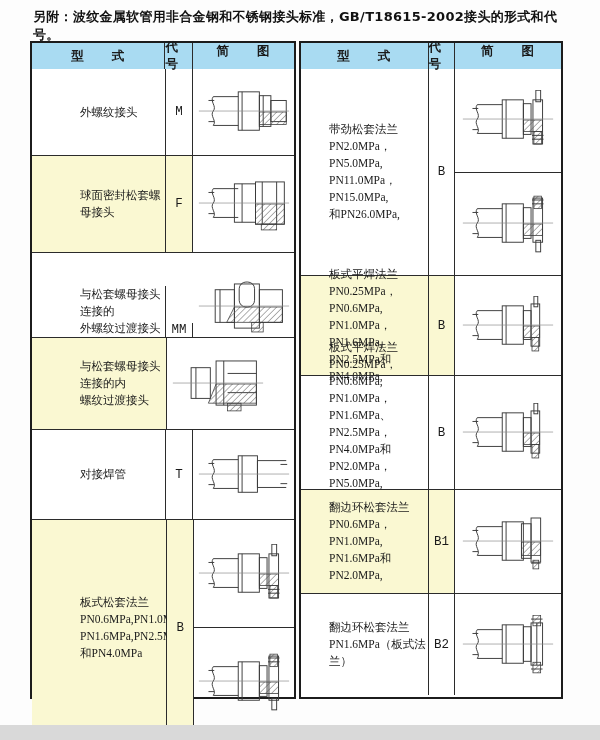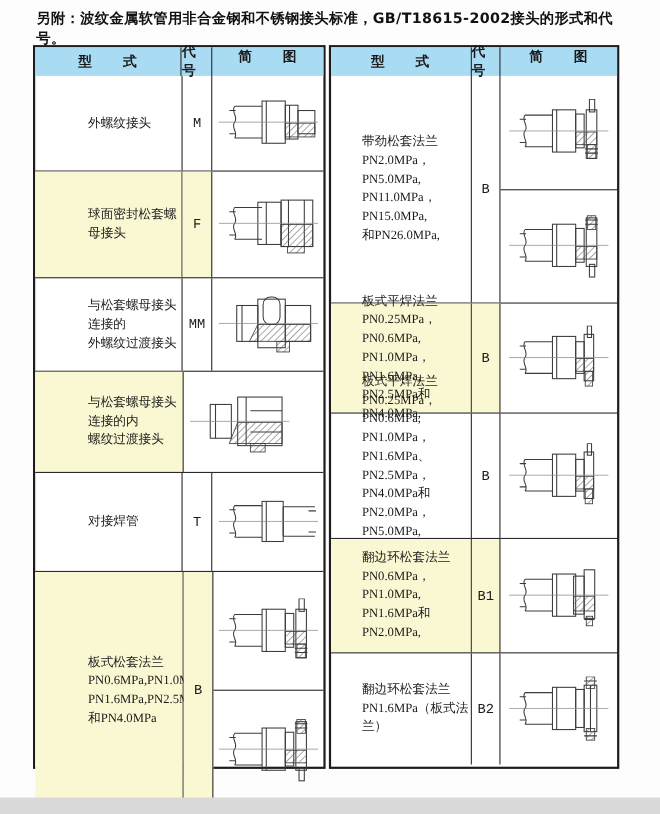--- a/index.html
+++ b/index.html
@@ -104,21 +104,21 @@
                 <line x1="48" y1="10" x2="48" y2="50" stroke="#3b3b3b" stroke-width="1"></line>
                 <rect x="62" y="8" width="30" height="44" fill="none" stroke="#3b3b3b" stroke-width="1"></rect>
                 <line x1="69" y1="8" x2="69" y2="52" stroke="#3b3b3b"></line>
                 <line x1="84" y1="8" x2="84" y2="52" stroke="#3b3b3b"></line>
                 <rect x="62" y="31" width="30" height="21" fill="url(#h2)" stroke="#3b3b3b" stroke-width="0.8"></rect>
                 <rect x="68" y="52" width="16" height="6" fill="url(#h2)" stroke="#3b3b3b" stroke-width="0.8"></rect>
                 <line x1="3" y1="30" x2="97" y2="30" stroke="#8a8a8a" stroke-width="0.7"></line>
               </svg>
             </div>
           </div>
-        </div><div class="trow" style="height: 85px;">
+        </div><div class="trow" style="height: 85px; align-items: flex-end;">
           <div class="cell c-type">与松套螺母接头连接的
 外螺纹过渡接头</div>
           <div class="cell c-code">MM</div>
           <div class="cell c-diag">
             <div class="sub">
               <svg viewBox="0 0 100 62" width="96" height="60">
                 <defs>
                   <pattern id="h3" width="4.5" height="4.5" patternUnits="userSpaceOnUse" patternTransform="rotate(45)">
                     <line x1="0" y1="0" x2="0" y2="4.5" stroke="#5a5a5a" stroke-width="1"></line>
                   </pattern>

